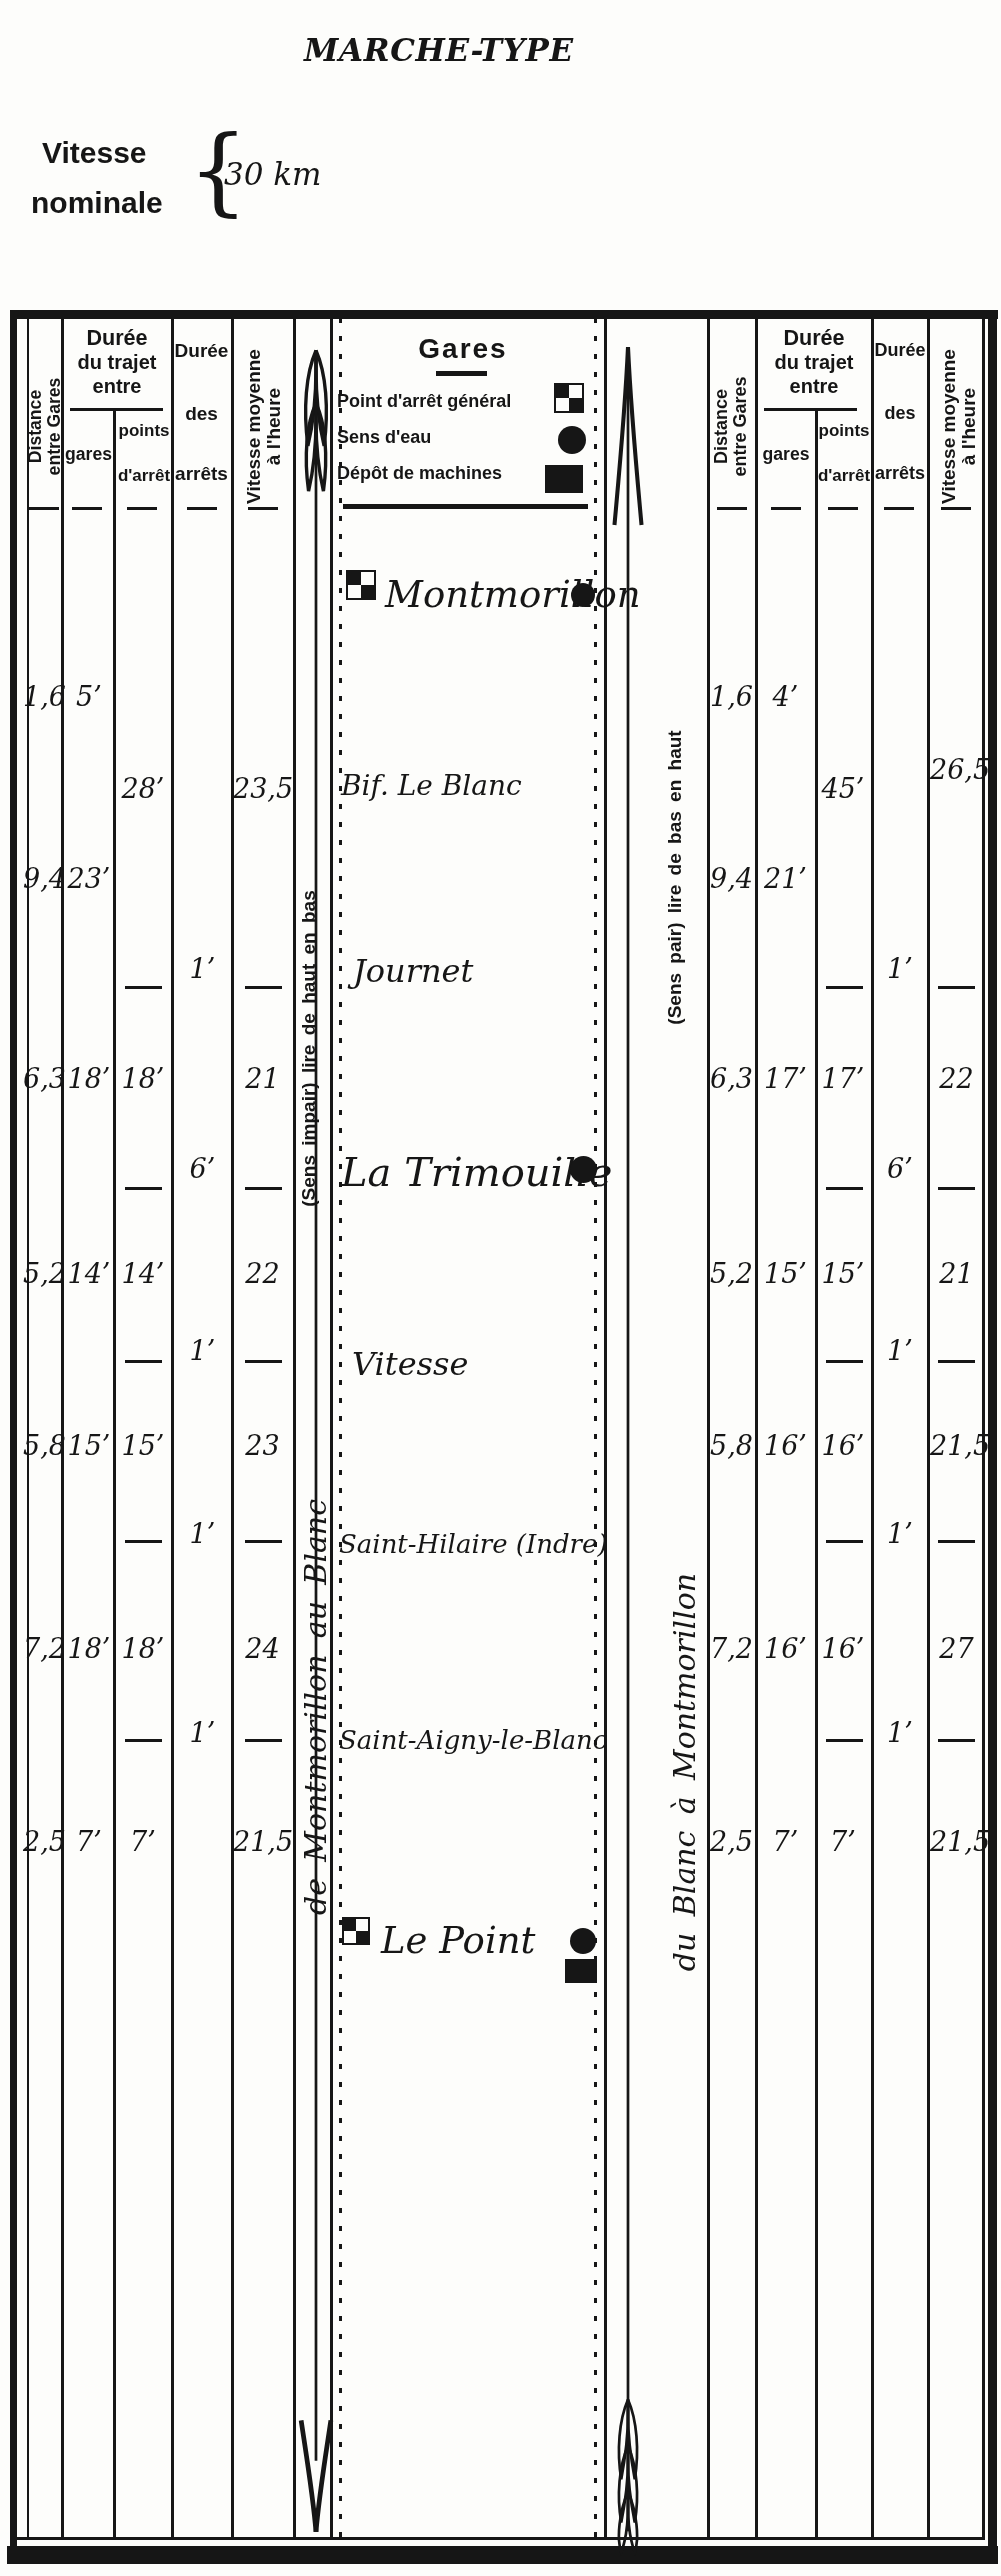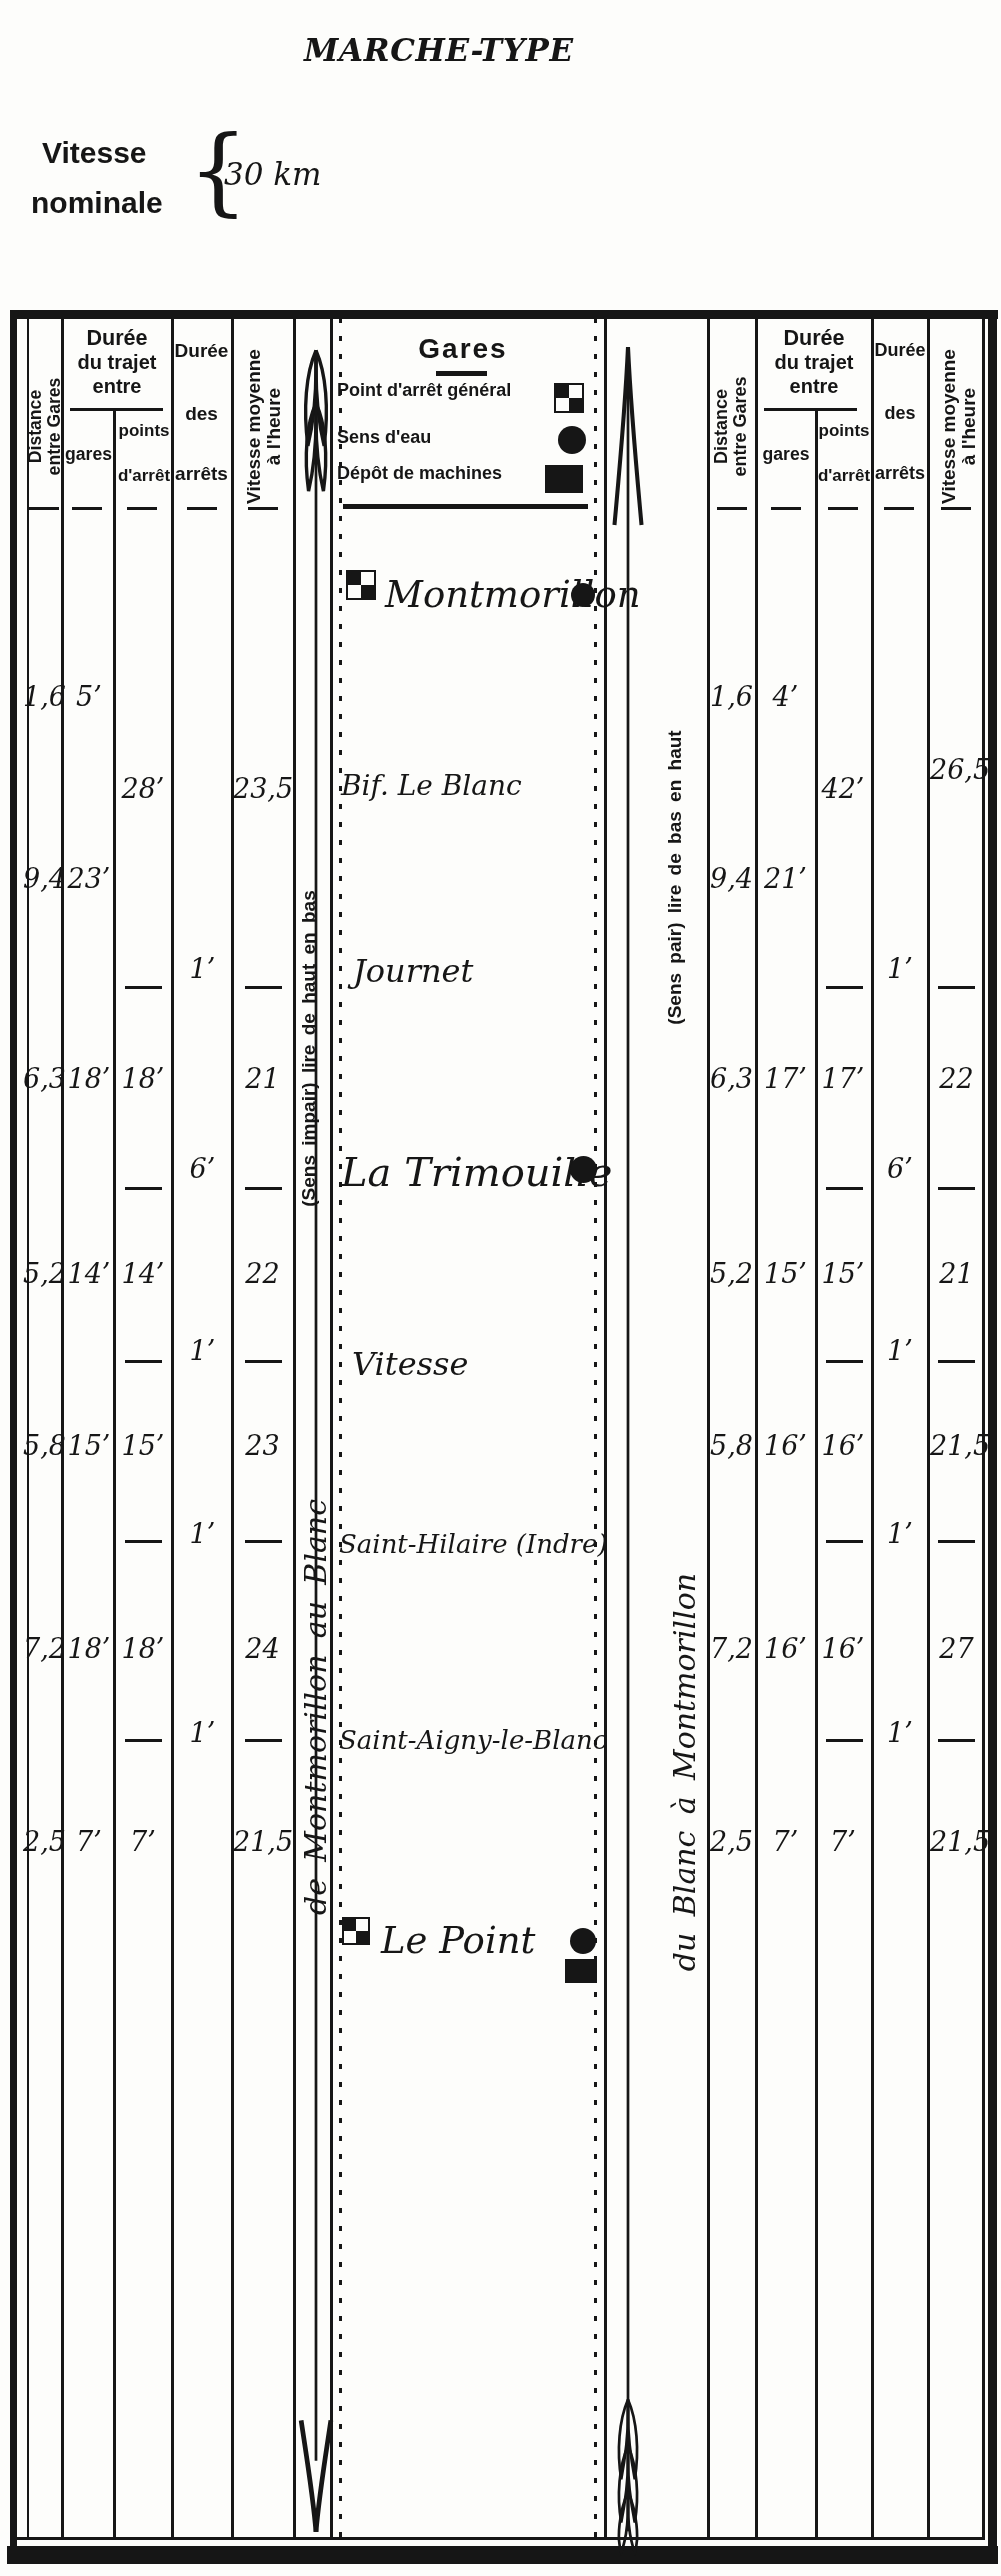--- a/index.html
+++ b/index.html
@@ -102,21 +102,21 @@
   </div>
 
   <div class="dash hdash" style="left:717px;top:507px"></div>
   <div class="dash hdash" style="left:771px;top:507px"></div>
   <div class="dash hdash" style="left:828px;top:507px"></div>
   <div class="dash hdash" style="left:884px;top:507px"></div>
   <div class="dash hdash" style="left:941px;top:507px"></div>
 
   <div class="hdr" style="left:331px;top:334px;width:264px;font-size:28px;letter-spacing:2px">Gares</div>
   <div class="hl" style="left:436px;top:371px;width:51px;height:4.7px"></div>
-  <div class="hdr" style="left:337px;top:381px;font-size:18px;text-align:left">Point d'arrêt général</div>
+  <div class="hdr" style="left:337px;top:392px;font-size:18px;text-align:left">Point d'arrêt général</div>
   <div class="sym-check" style="left:554px;top:383px;width:30px;height:30px"></div>
   <div class="hdr" style="left:337px;top:428px;font-size:18px;text-align:left">Sens d'eau</div>
   <div class="sym-circle" style="left:558px;top:426px;width:28px;height:28px"></div>
   <div class="hdr" style="left:337px;top:464px;font-size:18px;text-align:left">Dépôt de machines</div>
   <div class="sym-square" style="left:545px;top:465px;width:38px;height:28px"></div>
   <div class="hl" style="left:343px;top:504px;width:245px;height:5.4px"></div>
 
   <svg style="left:295px;top:341px" width="42" height="2201" viewBox="0 0 62 3255">
     <line x1="31" y1="20" x2="31" y2="3135" stroke="#161616" stroke-width="4"></line>
     <path d="M31 14 C16 48 12 100 19 155 C27 122 31 75 31 40 Z" fill="none" stroke="#161616" stroke-width="5"></path>
@@ -217,21 +217,21 @@
   <div class="hw num" style="left:174px;top:1717px;width:57px">1’</div>
   <div class="dash" style="left:245px;top:1739px"></div>
 
   <div class="hw num" style="left:23px;top:1826px;width:42px">2,5</div>
   <div class="hw num" style="left:64px;top:1826px;width:50px">7’</div>
   <div class="hw num" style="left:116px;top:1826px;width:54px">7’</div>
   <div class="hw num" style="left:233px;top:1826px;width:59px">21,5</div>
 
   <div class="hw num" style="left:710px;top:681px;width:43px">1,6</div>
   <div class="hw num" style="left:757px;top:681px;width:57px">4’</div>
-  <div class="hw num" style="left:817px;top:773px;width:52px">42’</div>
+  <div class="hw num" style="left:817px;top:773px;width:52px">45’</div>
   <div class="hw num" style="left:930px;top:754px;width:53px">26,5</div>
   <div class="hw num" style="left:710px;top:863px;width:43px">9,4</div>
   <div class="hw num" style="left:757px;top:863px;width:57px">21’</div>
 
   <div class="dash" style="left:826px;top:986px"></div>
   <div class="hw num" style="left:874px;top:953px;width:52px">1’</div>
   <div class="dash" style="left:938px;top:986px"></div>
 
   <div class="hw num" style="left:710px;top:1063px;width:43px">6,3</div>
   <div class="hw num" style="left:757px;top:1063px;width:57px">17’</div>

